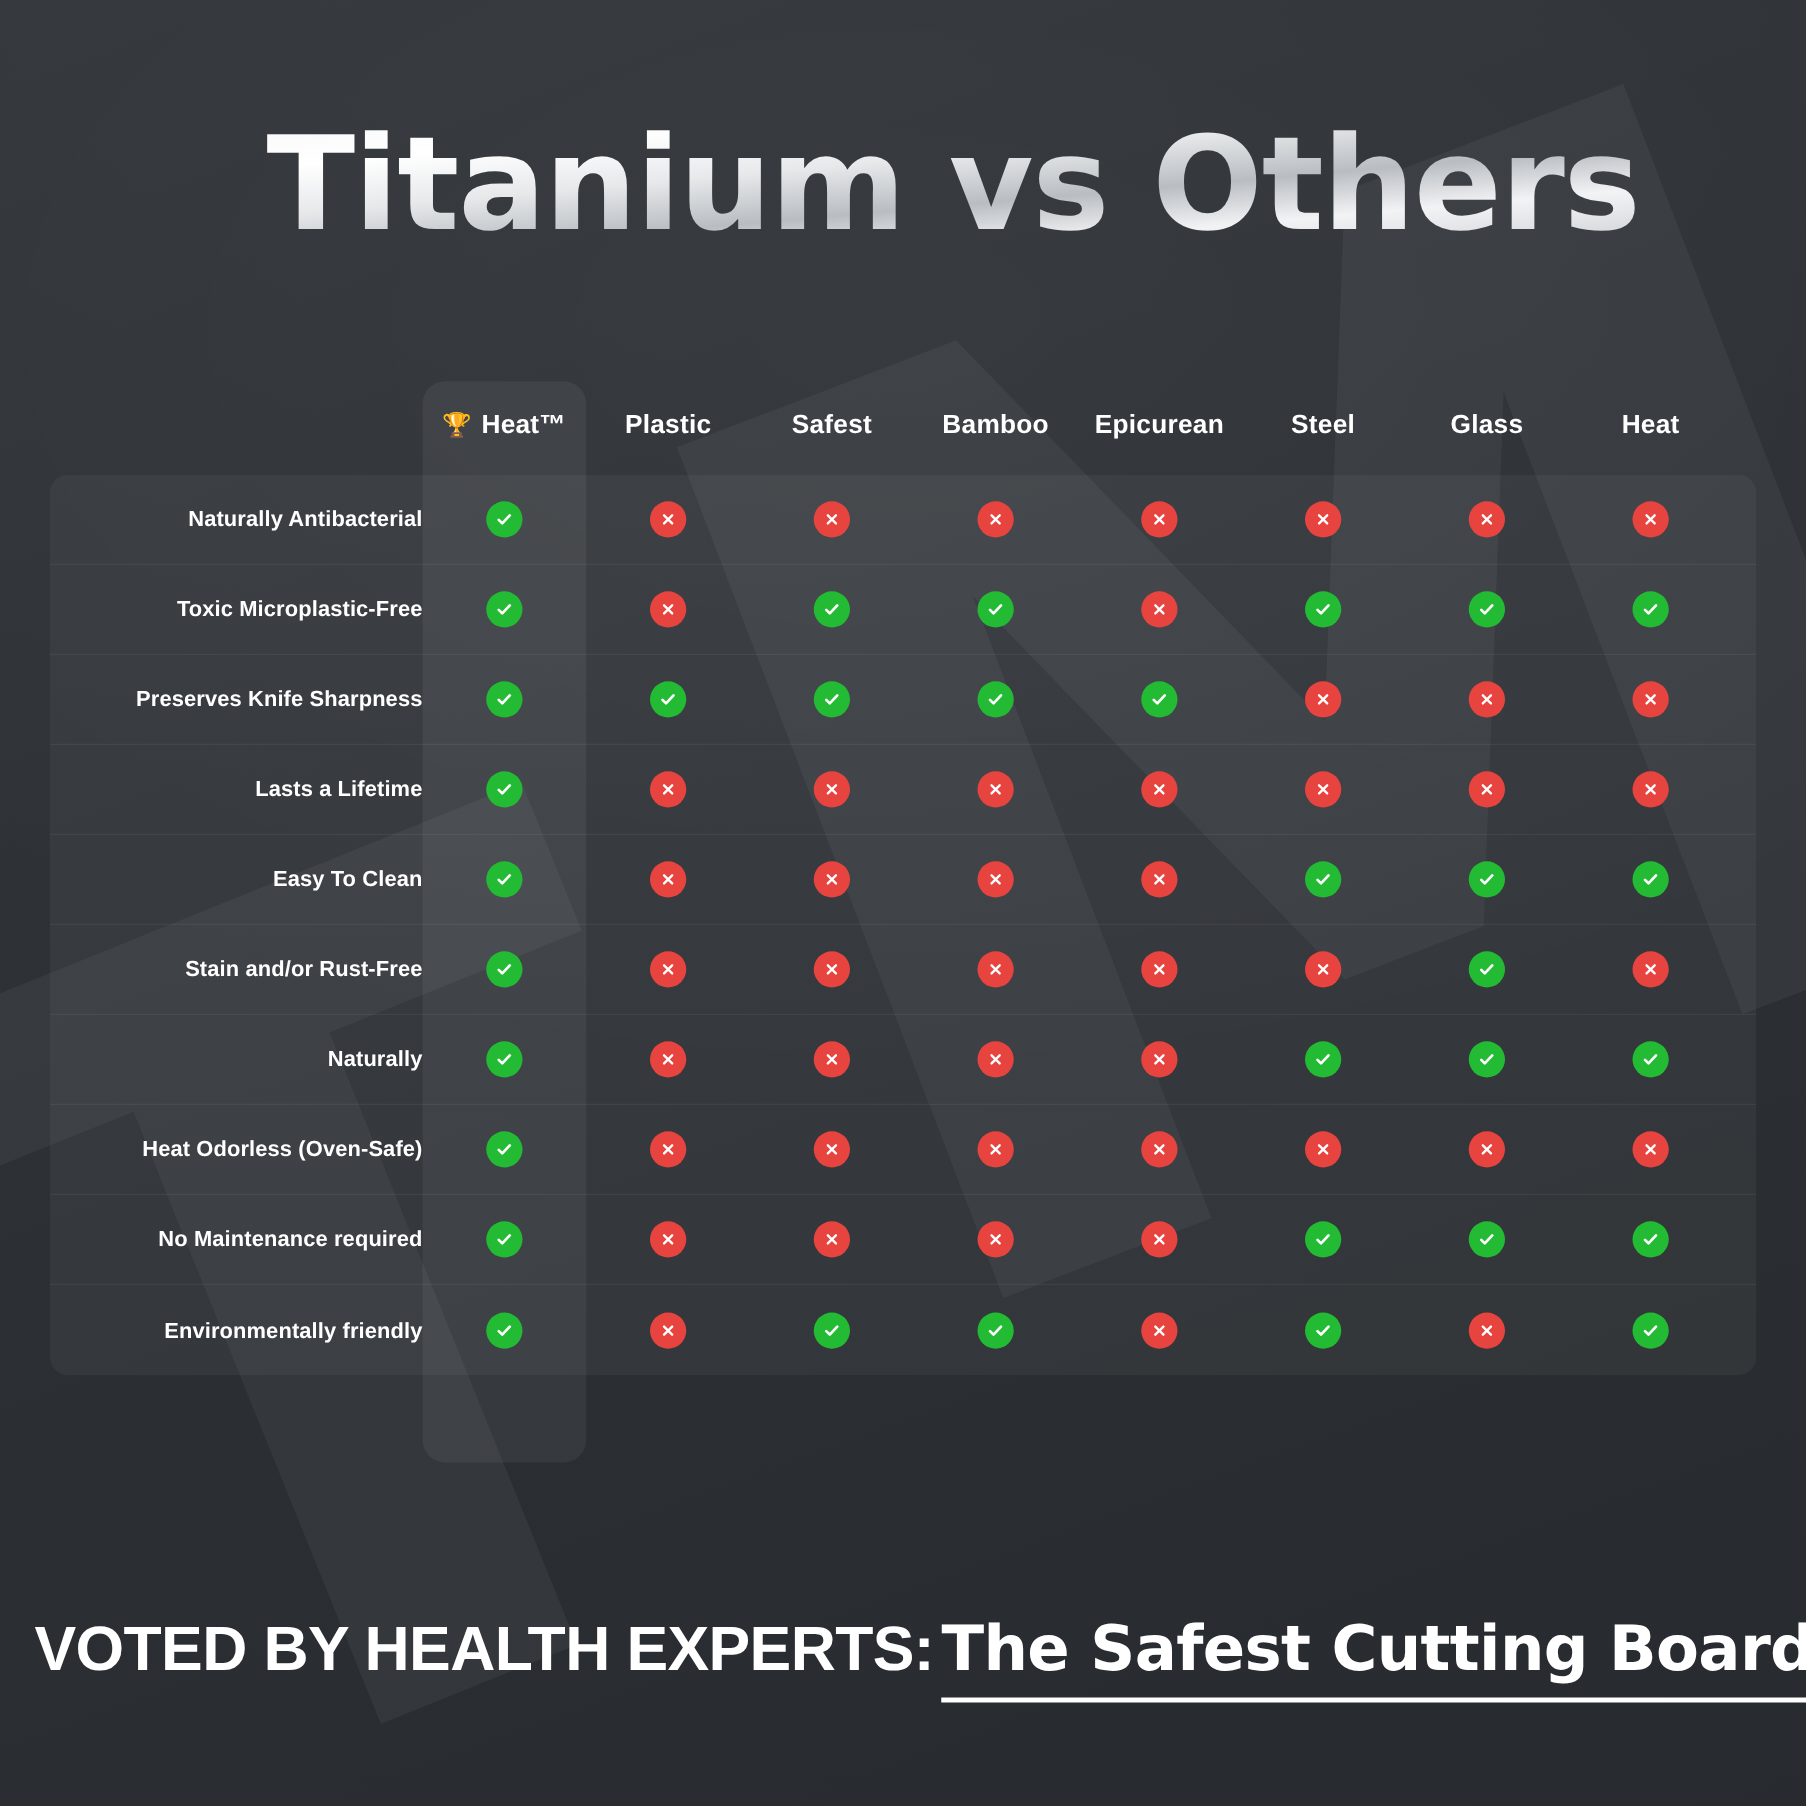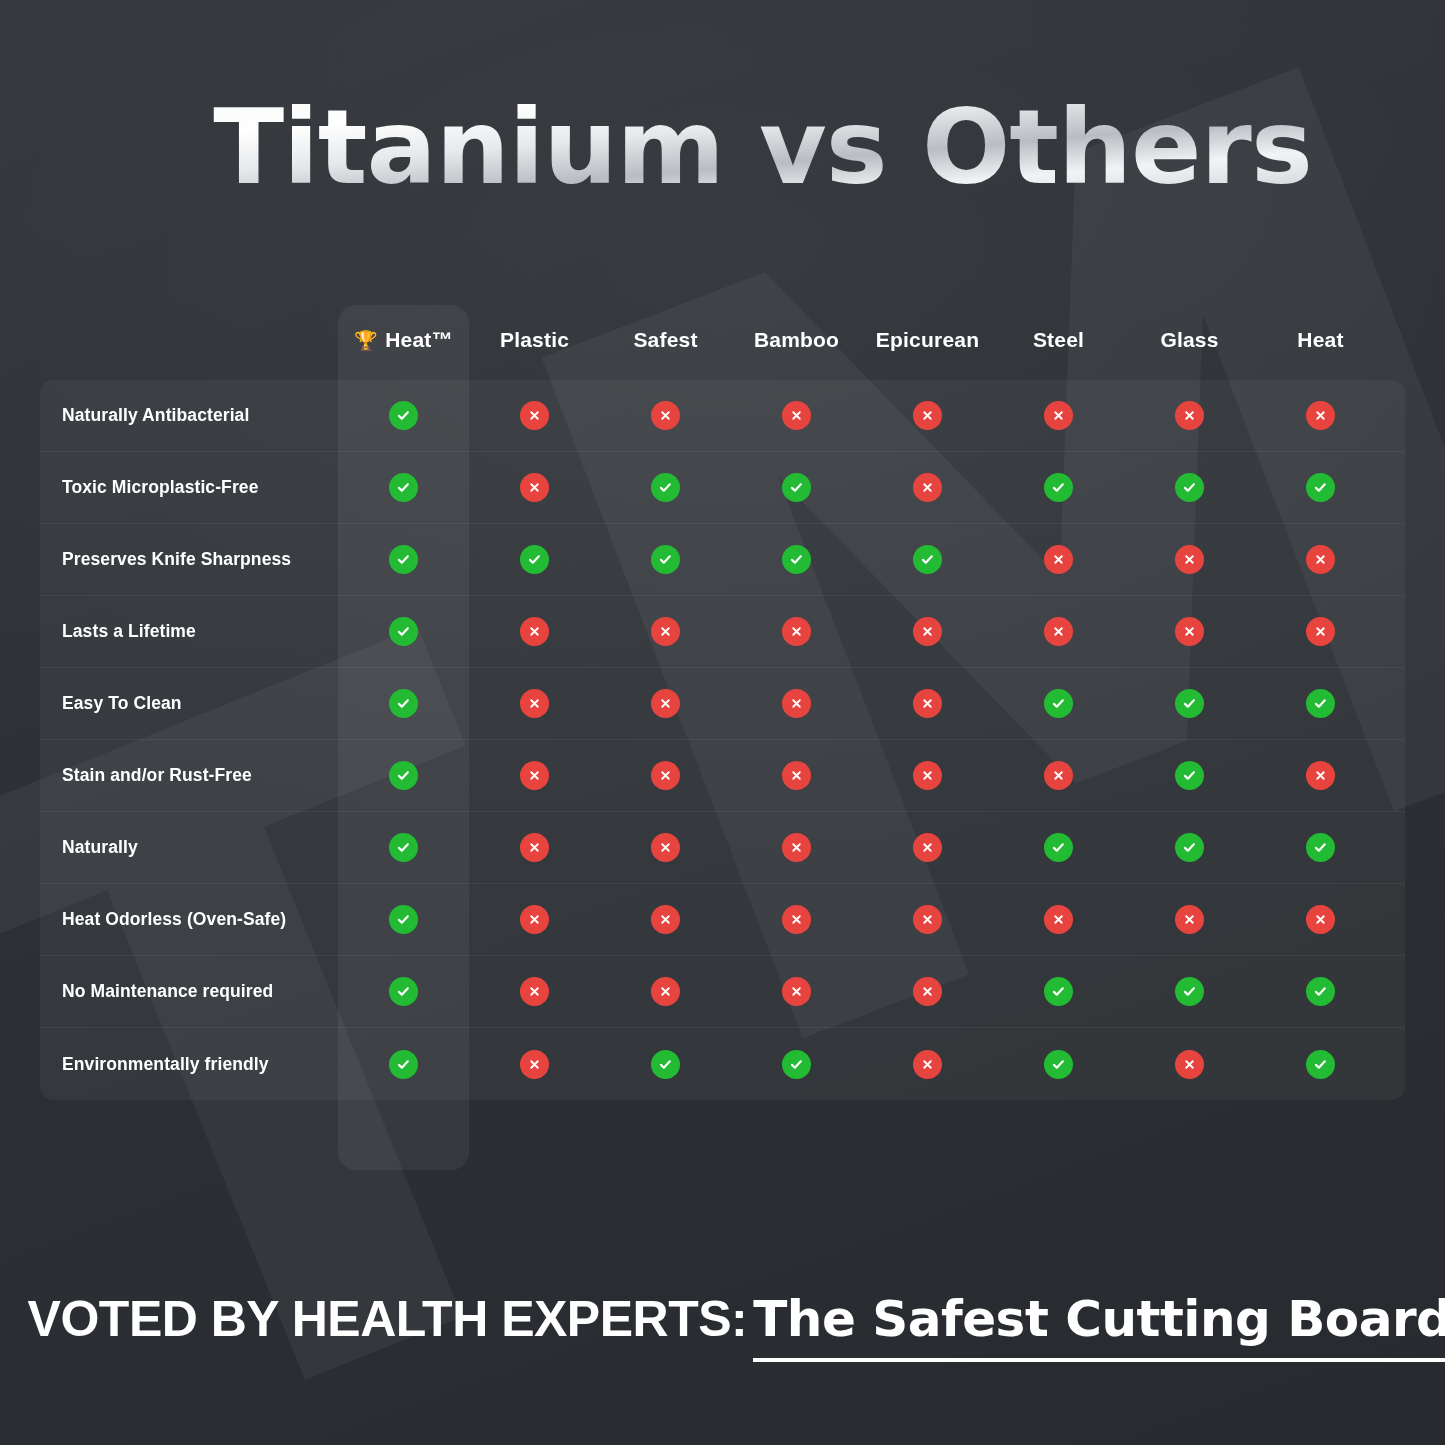--- a/index.html
+++ b/index.html
@@ -110,20 +110,21 @@
     display: flex;
     align-items: center;
     height: 80px;
   }
   .body-card {
     position: relative;
     z-index: 2;
     background: rgba(255,255,255,0.043);
     border-radius: 14px;
     overflow: hidden;
+    text-align: right;
   }
 
   .row {
     display: flex;
     align-items: center;
     height: 72px;
     border-bottom: 1px solid rgba(255,255,255,0.055);
   }
   .row:last-child { border-bottom: none; }
 

